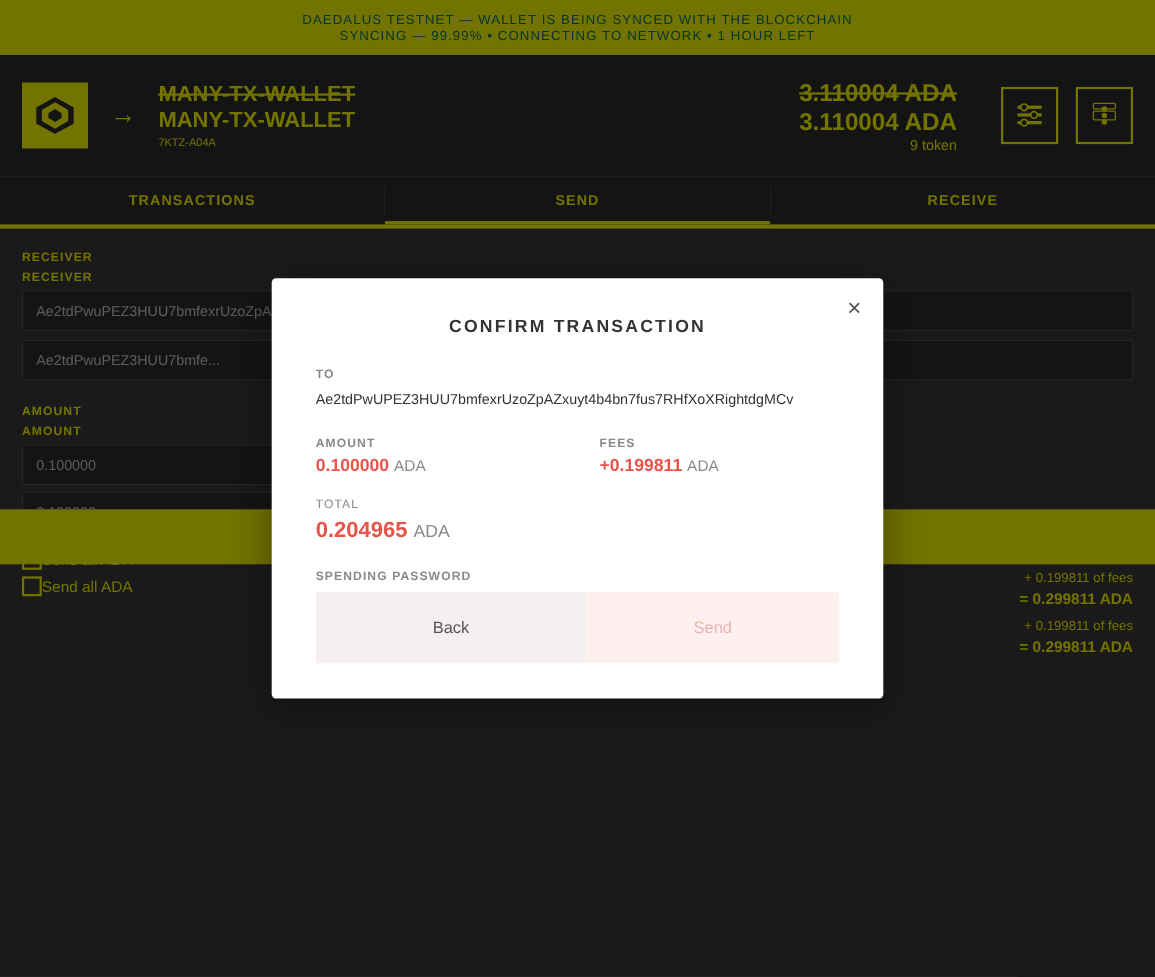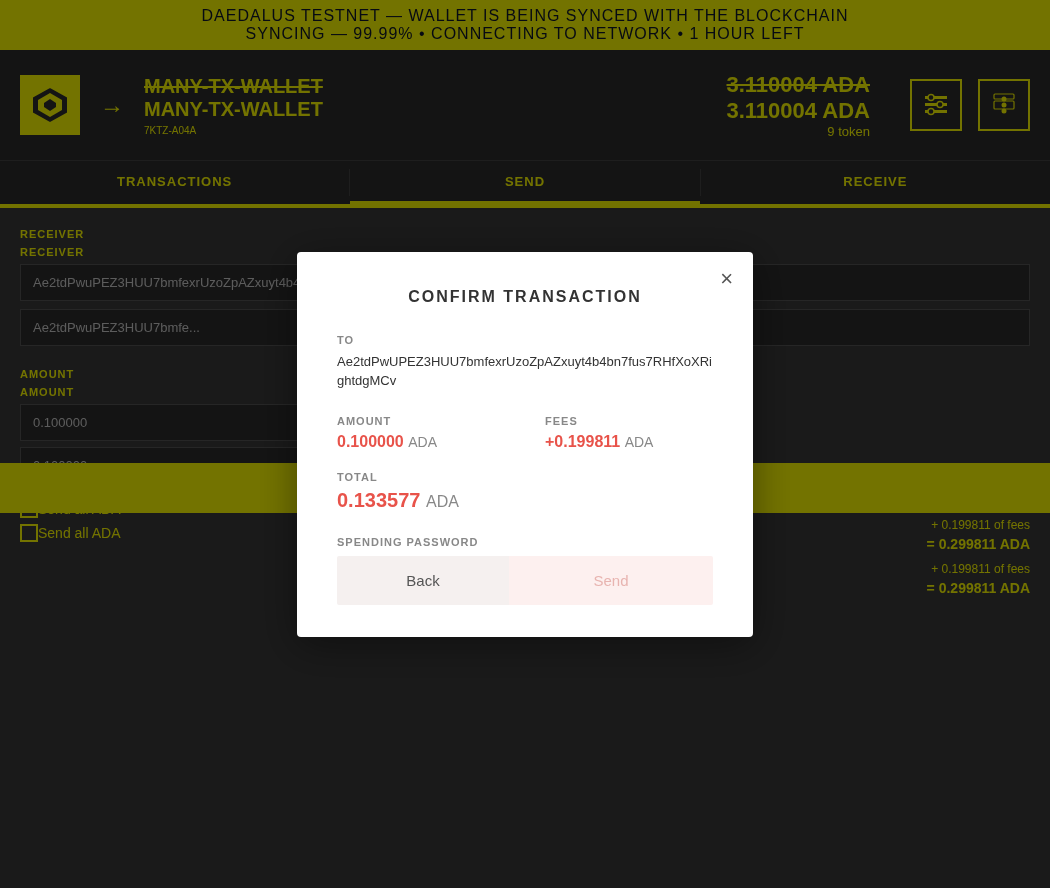--- a/index.html
+++ b/index.html
@@ -16,22 +16,22 @@
     .top-banner {
       background: #ffff00;
       height: 50px;
       display: flex;
       align-items: center;
       justify-content: center;
       flex-direction: column;
       padding: 4px 0;
     }
     .top-banner-text {
-      font-size: 16px;
-      color: #0f172a;
+      font-size: 12px;
+      color: #0f766e;
       letter-spacing: 1px;
       text-transform: uppercase;
     }
 
     
     .wallet-header {
       background: #2d2d2d;
       height: 110px;
       display: flex;
       align-items: center;
@@ -236,21 +236,21 @@
       background: rgba(0,0,0,0.55);
       display: flex;
       align-items: center;
       justify-content: center;
       z-index: 100;
     }
 
     
     .modal {
       background: #fff;
-      width: 456px;
+      width: 556px;
       border-radius: 4px;
       padding: 36px 40px 32px;
       position: relative;
       box-shadow: 0 8px 40px rgba(0,0,0,0.4);
     }
     .modal-title {
       text-align: center;
       font-size: 16px;
       font-weight: bold;
       letter-spacing: 2px;
@@ -309,21 +309,21 @@
     .modal-field-value .ada-unit {
       font-weight: normal;
       color: #888;
       font-size: 14px;
     }
     .amount-value { color: #e8534a; }
     .fees-value { color: #e8534a; }
 
     .modal-total-label {
       font-size: 11px;
-      font-weight: bold;
+      font-weight: normal;
       color: #888;
       letter-spacing: 1px;
       text-transform: uppercase;
       margin-bottom: 6px;
     }
     .modal-total-value {
       font-size: 20px;
       font-weight: bold;
       color: #e8534a;
       margin-bottom: 24px;
@@ -352,21 +352,21 @@
       outline: none;
       margin-bottom: 28px;
     }
 
     .modal-buttons {
       display: flex;
       gap: 0;
     }
     .btn-back {
       flex: 1;
-      padding: 0;
+      padding: 24px;
       background: #f5f0ef;
       border: none;
       font-size: 15px;
       color: #555;
       cursor: pointer;
       border-radius: 2px 0 0 2px;
       font-weight: 500;
     }
     .btn-send {
       flex: 1;
@@ -516,21 +516,21 @@
         <div class="modal-field-label">FEES</div>
         <div class="modal-field-value fees-value">
           <span>+0.199811</span>
           <span class="ada-unit">ADA</span>
         </div>
       </div>
     </div>
 
     <div class="modal-total-label">TOTAL</div>
     <div class="modal-total-value">
-      <span>0.133577</span>
+      <span>0.204965</span>
       <span class="ada-unit">ADA</span>
     </div>
 
     <div class="modal-password-label">SPENDING PASSWORD</div>
 
     <div class="modal-buttons">
       <button class="btn-back">Back</button>
       <button class="btn-send">Send</button>
     </div>
 

